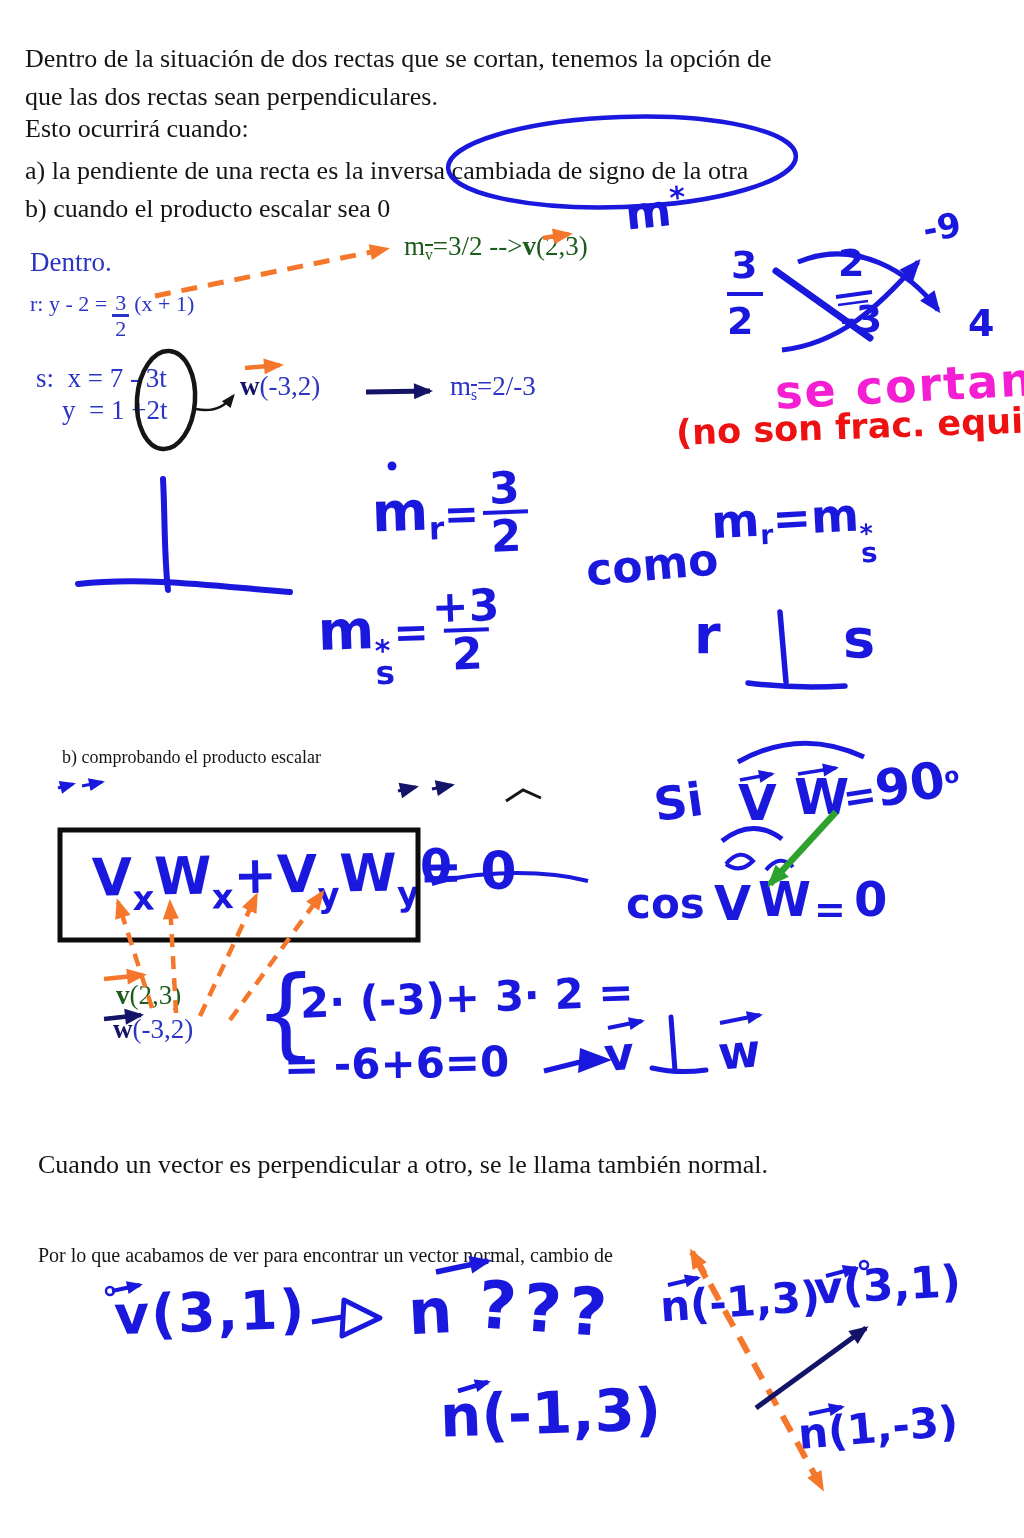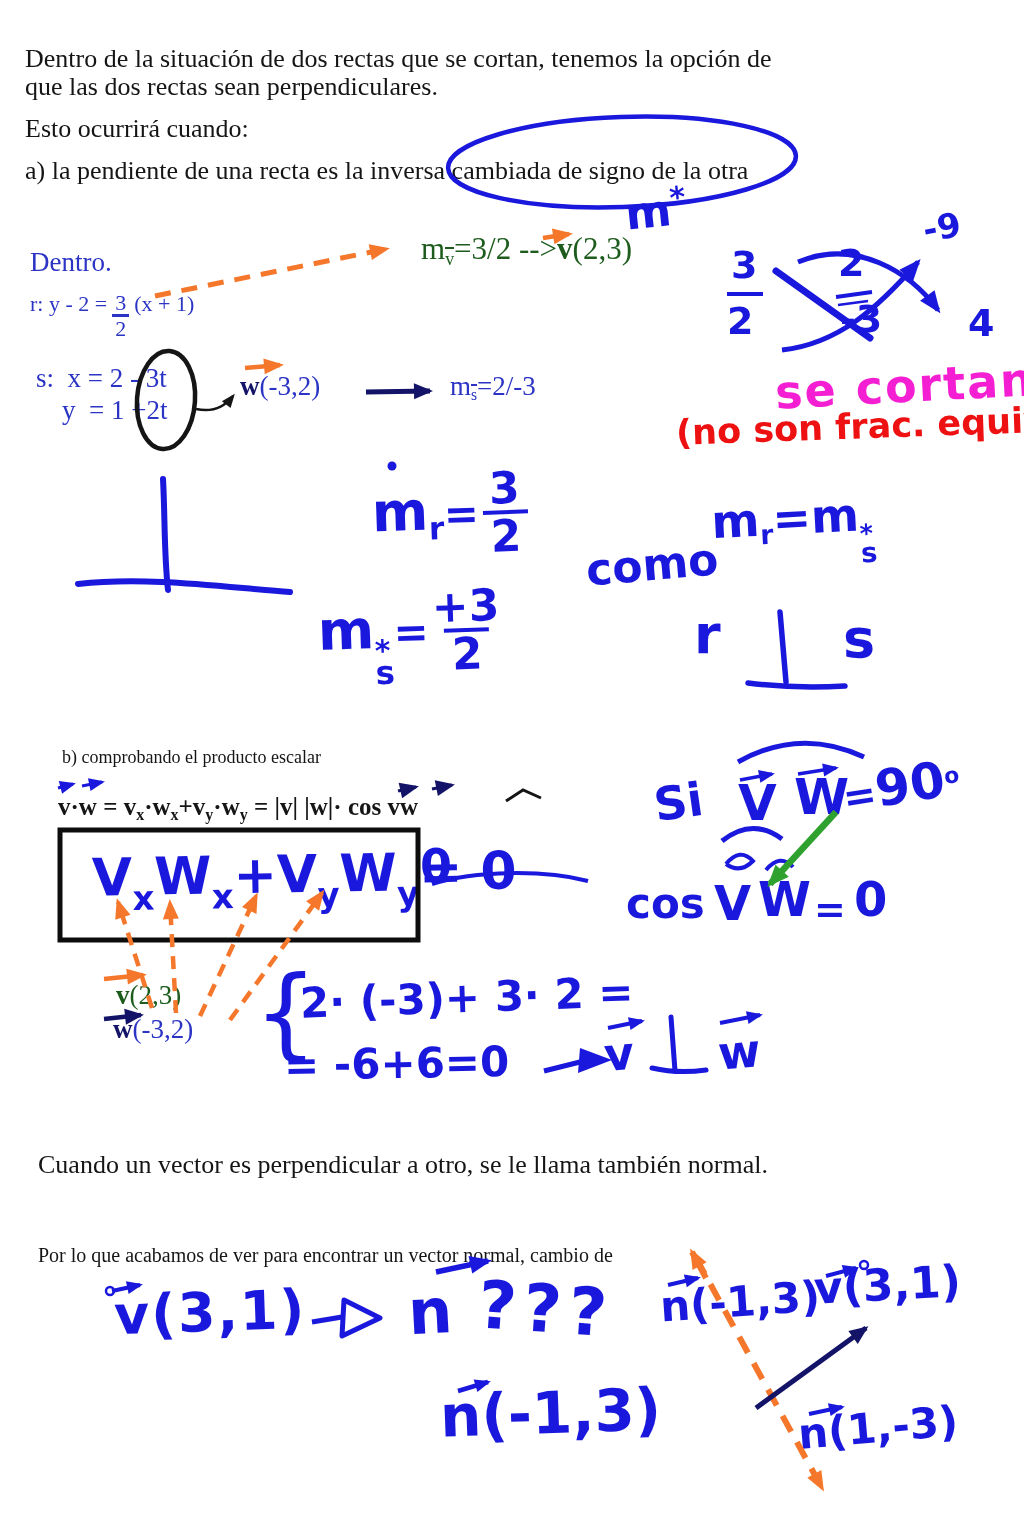--- a/index.html
+++ b/index.html
@@ -28,56 +28,56 @@
   .fsb{font-size:16px;vertical-align:-5px;}
   .bsb{font-size:34px;vertical-align:-15px;}
   svg.ink{position:absolute;left:0;top:0;pointer-events:none;}
 </style>
 </head>
 <body>
 
 <div id="page">
 
   <div class="abs serif c-black" style="left:25px;top:44px;font-size:26px">Dentro de la situación de dos rectas que se cortan, tenemos la opción de</div>
-  <div class="abs serif c-black" style="left:25px;top:72px;font-size:26px">que las dos rectas sean perpendiculares.</div>
+  <div class="abs serif c-black" style="left:25px;top:82px;font-size:26px">que las dos rectas sean perpendiculares.</div>
   <div class="abs serif c-black" style="left:25px;top:156px;font-size:26px">a) la pendiente de una recta es la inversa cambiada de signo de la otra</div>
   <div class="abs serif c-black" style="left:25px;top:114px;font-size:26px">Esto ocurrirá cuando:</div>
+  <div class="abs serif c-black" style="left:25px;top:194px;font-size:26px">b) cuando el producto escalar sea 0</div>
 
   <div class="abs hand c-hblue" style="left:625px;top:183px;font-size:44px;transform:rotate(-6deg)"><span>m</span><span class="sp" style="font-size:30px">*</span></div>
 
   <div class="abs serif c-pblue" style="left:30px;top:247px;font-size:27px">Dentro.</div>
   <div class="abs serif c-pblue" style="left:30px;top:291px;font-size:22px"><span>r: y - 2 =</span><span class="pfrac"><span class="pn">3</span><span>2</span></span><span>(x + 1)</span></div>
-  <div class="abs serif c-pblue" style="left:36px;top:363px;font-size:27px">s:  x = 2 - 3t</div>
+  <div class="abs serif c-pblue" style="left:36px;top:363px;font-size:27px">s:  x = 7 - 3t</div>
   <div class="abs serif c-pblue" style="left:62px;top:395px;font-size:27px">y  = 1 +2t</div>
 
   <div class="abs serif" style="left:240px;top:371px;font-size:27px"><b class="c-navy">w</b><span class="c-pblue">(-3,2)</span></div>
   <div class="abs serif c-pblue" style="left:450px;top:371px;font-size:27px"><span>m</span><span class="sbb">s</span><span>=2/-3</span></div>
 
-  <div class="abs serif c-green" style="left:421px;top:231px;font-size:31px"><span>m</span><span class="sbb">v</span><span>=3/2 --&gt;</span><b>v</b><span>(2,3)</span></div>
+  <div class="abs serif c-green" style="left:404px;top:231px;font-size:27px"><span>m</span><span class="sbb">v</span><span>=3/2 --&gt;</span><b>v</b><span>(2,3)</span></div>
 
   <div class="abs hand c-hblue" style="left:731px;top:244px;font-size:38px">3</div>
   <div class="abs hand c-hblue" style="left:727px;top:300px;font-size:38px">2</div>
   <div class="abs hand c-hblue" style="left:838px;top:242px;font-size:38px">2</div>
   <div class="abs hand c-hblue" style="left:840px;top:298px;font-size:38px">-3</div>
   <div class="abs hand c-hblue" style="left:923px;top:208px;font-size:34px;transform:rotate(-10deg)">-9</div>
   <div class="abs hand c-hblue" style="left:968px;top:302px;font-size:38px">4</div>
   <div class="abs hand c-mag" style="left:775px;top:360px;font-size:46px;transform:rotate(-3deg);letter-spacing:2px">se cortan</div>
   <div class="abs hand c-red" style="left:676px;top:406px;font-size:35px;transform:rotate(-2deg)">(no son frac. equiv)</div>
 
   <div class="abs hand c-hblue" style="left:372px;top:468px;font-size:54px;transform:rotate(-2deg)"><span>m</span><span class="sb">r</span><span style="font-size:42px">=</span><span class="hfrac" style="font-size:44px"><span>3</span><span class="hd">2</span></span></div>
 
   <div class="abs hand c-hblue" style="left:318px;top:586px;font-size:54px;transform:rotate(-2deg)"><span>m</span><span class="ssk"><span class="k1">*</span><span class="k2">s</span></span><span style="font-size:42px">=</span><span class="hfrac" style="font-size:44px"><span>+3</span><span class="hd">2</span></span></div>
 
   <div class="abs hand c-hblue" style="left:586px;top:540px;font-size:44px;transform:rotate(-5deg)">como</div>
   <div class="abs hand c-hblue" style="left:712px;top:492px;font-size:46px;transform:rotate(-3deg)"><span>m</span><span class="sb">r</span><span>=</span><span>m</span><span class="ssk"><span class="k1">*</span><span class="k2">s</span></span></div>
   <div class="abs hand c-hblue" style="left:694px;top:604px;font-size:54px">r</div>
   <div class="abs hand c-hblue" style="left:843px;top:608px;font-size:54px">s</div>
 
   <div class="abs serif c-black" style="left:62px;top:747px;font-size:18px">b) comprobando el producto escalar</div>
-  <div class="abs serif c-black" style="left:58px;top:793px;font-size:25px;font-weight:bold"><span>v·w</span><span> = </span><span>v</span><span class="fsb">x</span><span>·w</span><span class="fsb">x</span><span>+v</span><span class="fsb">y</span><span>·w</span><span class="fsb">y</span><span> = </span><span>|v| |w|· </span><span>cos </span><span>vw</span></div>
 
   <div class="abs hand c-hblue" style="left:92px;top:845px;font-size:52px;transform:rotate(-1deg)"><span>V</span><span class="bsb">x</span><span>W</span><span class="bsb">x</span><span>+</span><span>V</span><span class="bsb">y</span><span>W</span><span class="bsb">y</span><span>= 0</span></div>
   <div class="abs hand c-hblue" style="left:420px;top:840px;font-size:46px">0</div>
 
   <div class="abs hand c-hblue" style="left:654px;top:776px;font-size:46px;transform:rotate(-8deg)">Si</div>
   <div class="abs hand c-hblue" style="left:738px;top:775px;font-size:50px">V</div>
   <div class="abs hand c-hblue" style="left:794px;top:769px;font-size:50px">W</div>
   <div class="abs hand c-hblue" style="left:842px;top:758px;font-size:50px;transform:rotate(-9deg)"><span style="font-size:40px">=</span><span>90</span><span class="sp" style="font-size:22px">o</span></div>
   <div class="abs hand c-hblue" style="left:626px;top:880px;font-size:42px">cos</div>
   <div class="abs hand c-hblue" style="left:714px;top:876px;font-size:48px">V</div>

